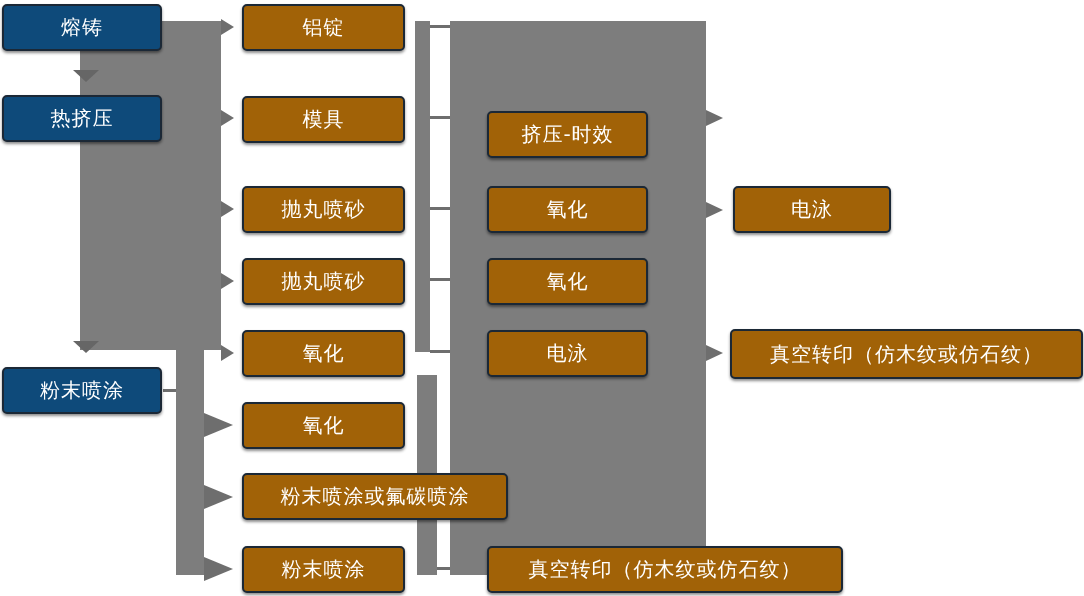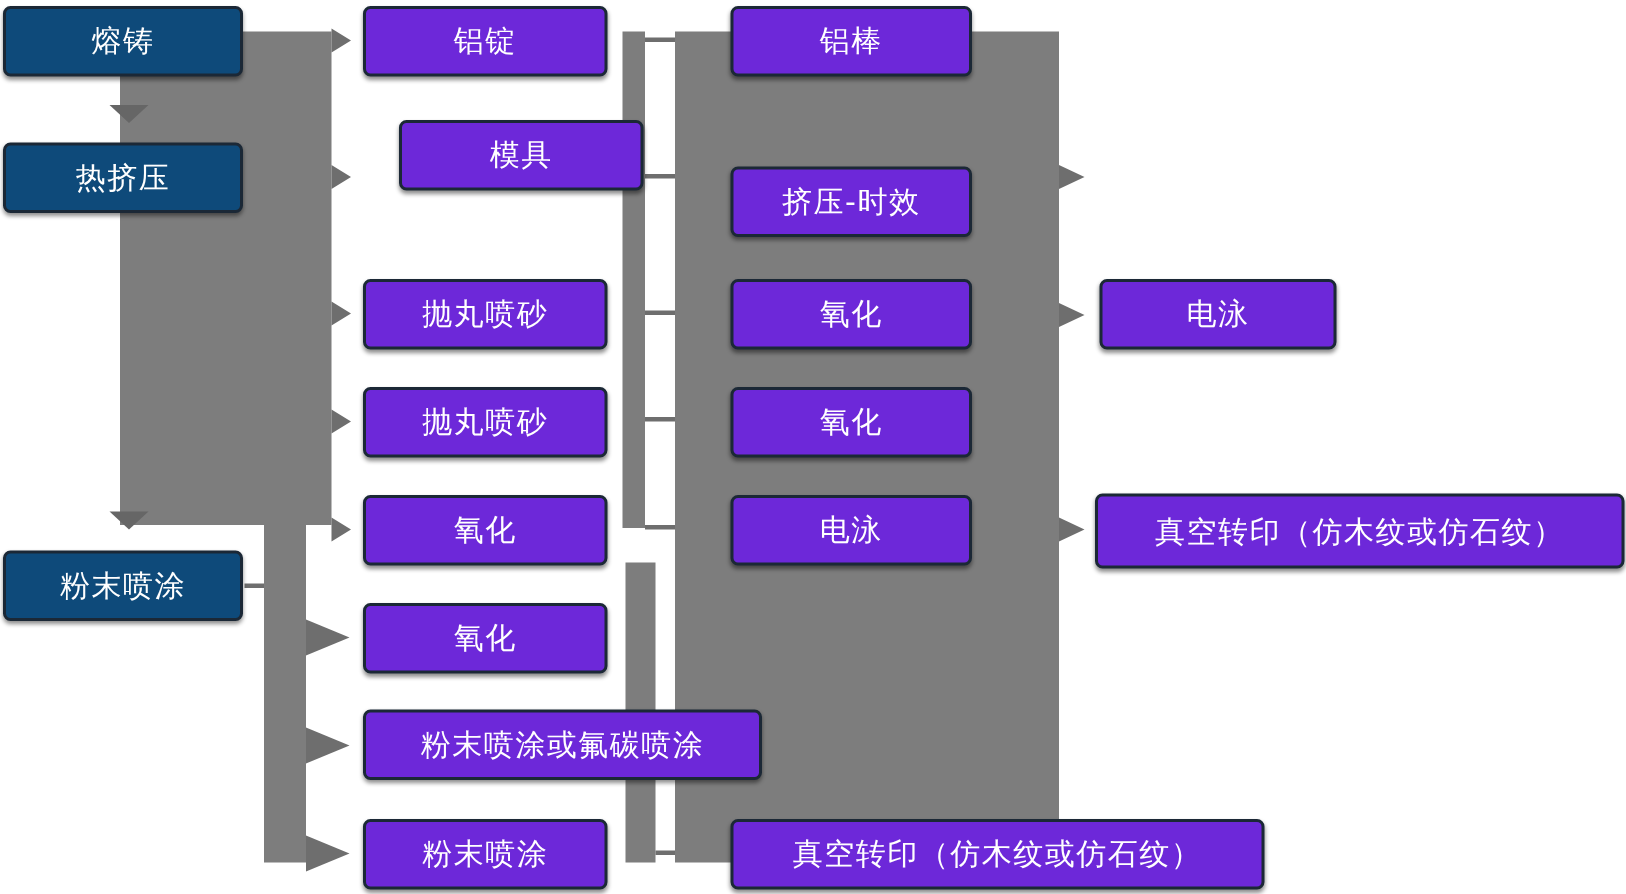--- a/index.html
+++ b/index.html
@@ -15,21 +15,21 @@
   .tri-r-sm{border-top:8px solid transparent;border-bottom:8px solid transparent;
             border-left:13px solid #6e6e6e;border-right:none;}
   .tri-r-lg{border-top:12px solid transparent;border-bottom:12px solid transparent;
             border-left:29px solid #6e6e6e;border-right:none;}
   .tri-r-md{border-top:8px solid transparent;border-bottom:8px solid transparent;
             border-left:17px solid #6e6e6e;border-right:none;}
   .tri-d{border-left:13px solid transparent;border-right:13px solid transparent;
          border-top:12px solid #666666;border-bottom:none;}
 
   
-  .node{position:absolute;height:43px;background:#6d28d9;border:2px solid #1b2836;
+  .node{position:absolute;height:43px;background:#a16207;border:2px solid #1b2836;
         border-radius:5px;color:#ffffff;display:flex;align-items:center;justify-content:center;
         font-size:20px;letter-spacing:1px;box-shadow:0 2px 3px rgba(0,0,0,.45);
         white-space:nowrap;}
   .node.dark{background:#0e4a7a;}
 </style>
 </head>
 <body>
 
 <div class="canvas">
 
@@ -70,21 +70,21 @@
   <div class="node dark" style="left:2px;top:95px;width:156px;">
     <span>热挤压</span>
     </div>
   <div class="node dark" style="left:2px;top:367px;width:156px;">
     <span>粉末喷涂</span>
     </div>
 
   <div class="node" style="left:242px;top:4px;width:159px;">
     <span>铝锭</span>
     </div>
-  <div class="node" style="left:242px;top:80px;width:159px;margin-left:24px;">
+  <div class="node" style="left:242px;top:96px;width:159px;">
     <span>模具</span>
     </div>
   <div class="node" style="left:242px;top:186px;width:159px;">
     <span>抛丸喷砂</span>
     </div>
   <div class="node" style="left:242px;top:258px;width:159px;">
     <span>抛丸喷砂</span>
     </div>
   <div class="node" style="left:242px;top:330px;width:159px;">
     <span>氧化</span>
@@ -92,23 +92,20 @@
   <div class="node" style="left:242px;top:402px;width:159px;">
     <span>氧化</span>
     </div>
   <div class="node" style="left:242px;top:473px;width:262px;">
     <span>粉末喷涂或氟碳喷涂</span>
     </div>
   <div class="node" style="left:242px;top:546px;width:159px;text-align:center;">
     <span>粉末喷涂</span>
     </div>
 
-  <div class="node" style="left:487px;top:4px;width:157px;">
-    <span>铝棒</span>
-    </div>
   <div class="node" style="left:487px;top:111px;width:157px;">
     <span>挤压-时效</span>
     </div>
   <div class="node" style="left:487px;top:186px;width:157px;">
     <span>氧化</span>
     </div>
   <div class="node" style="left:487px;top:258px;width:157px;">
     <span>氧化</span>
     </div>
   <div class="node" style="left:487px;top:330px;width:157px;">

